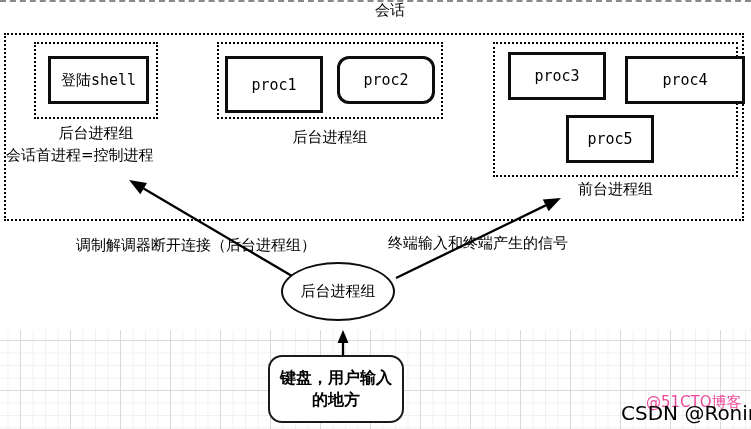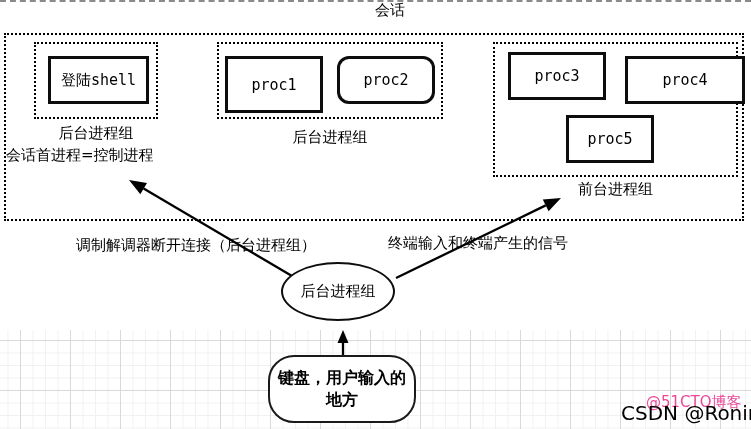--- a/index.html
+++ b/index.html
@@ -91,23 +91,23 @@
     background: #fff;
     display: flex;
     align-items: center;
     justify-content: center;
     font-size: 15px;
     white-space: nowrap;
   }
   .keyboard-box {
     position: absolute;
     left: 268px; top: 355px;
-    width: 148px; height: 68px;
+    width: 136px; height: 68px;
     border: 2.5px solid #1a1a1a;
-    border-radius: 26px;
+    border-radius: 14px;
     background: #fff;
     display: flex;
     align-items: center;
     justify-content: center;
     text-align: center;
     font-size: 16px;
     font-weight: bold;
     padding: 4px 8px;
     line-height: 1.35;
   }

